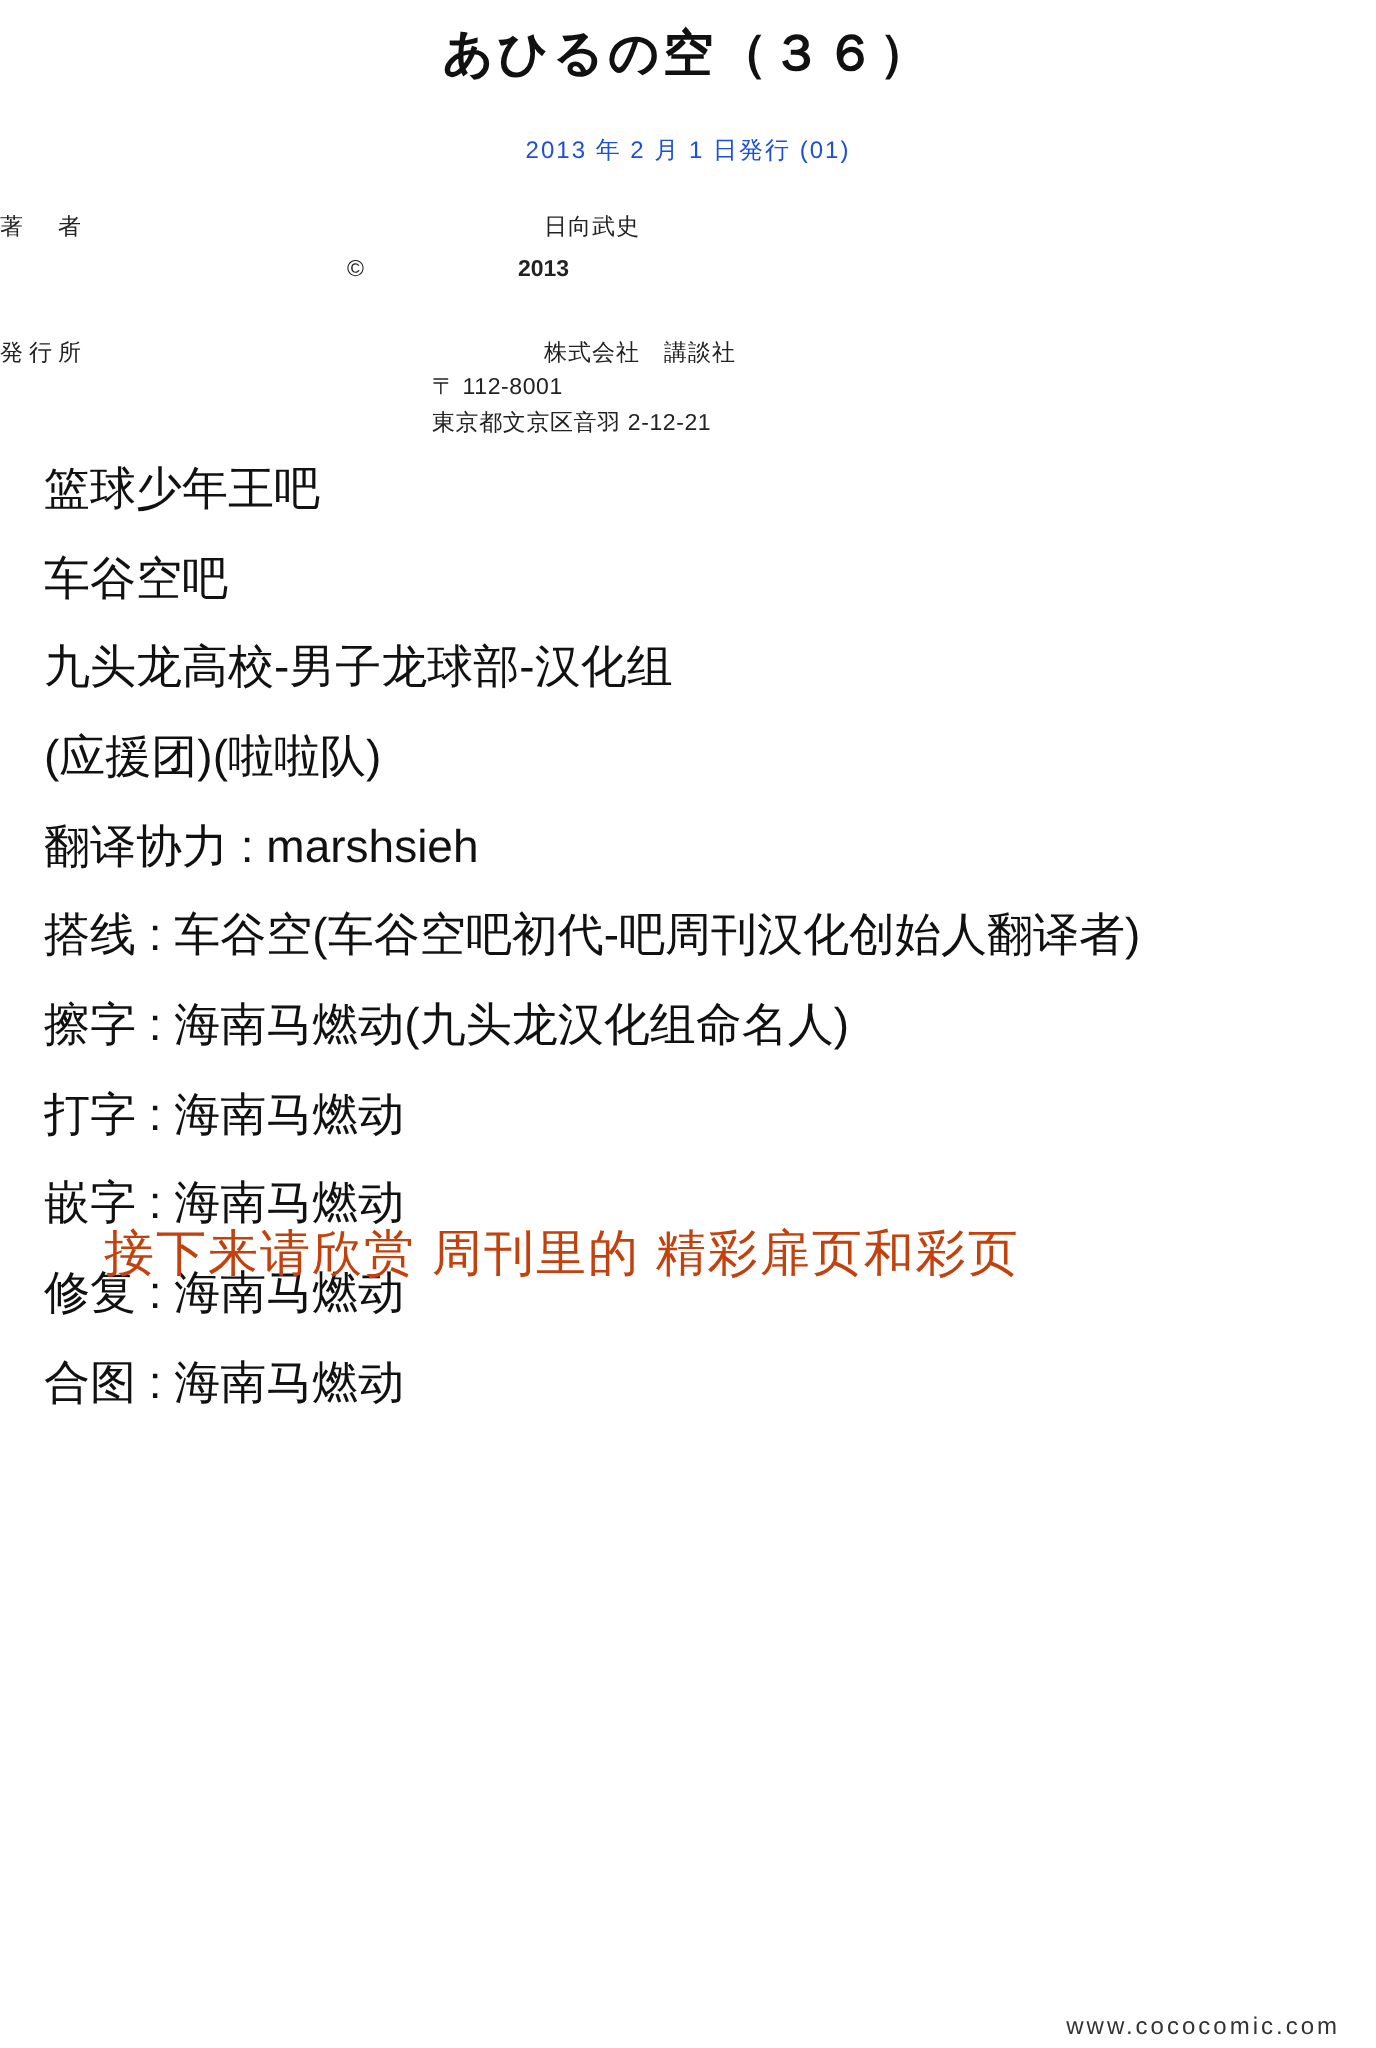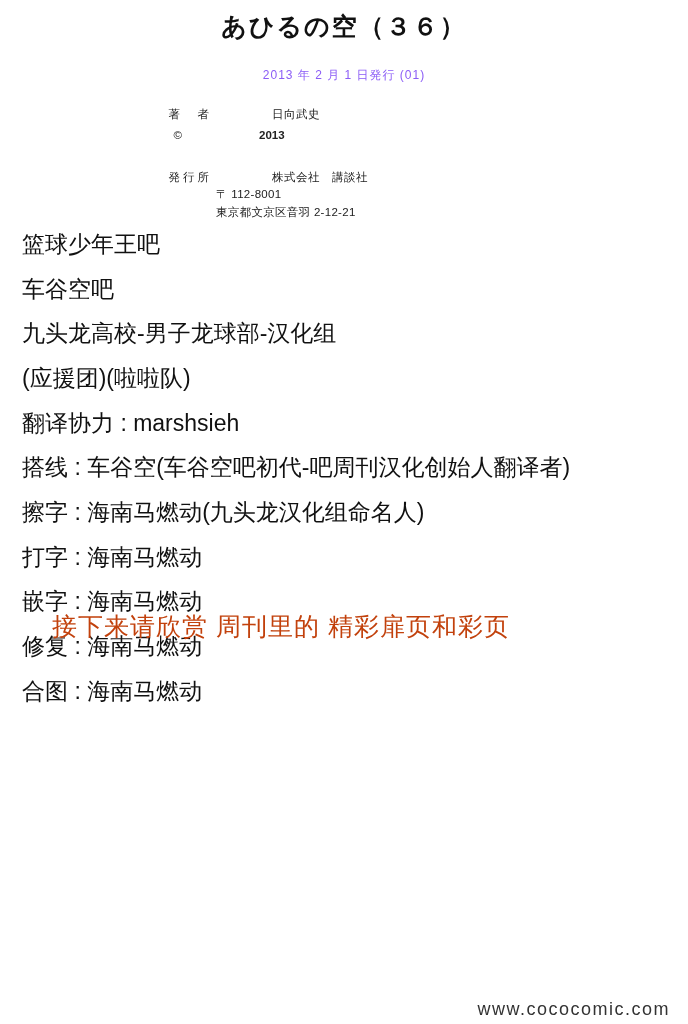--- a/index.html
+++ b/index.html
@@ -30,42 +30,41 @@
     margin-top: 10px;
     color: #111;
   }
 
   
   .pubdate {
     text-align: center;
     font-size: 12px;
     margin-top: 24px;
     letter-spacing: 1px;
-    color: #8b5cf6;
+    color: #1d4ed8;
   }
 
   
   .colophon {
     margin-top: 22px;
     font-size: 11.5px;
     color: #222;
     line-height: 1.55;
   }
   .colo-row {
     display: flex;
     justify-content: flex-start;
   }
   .colo-label {
     width: 240px;
-    text-align: right;
+    text-align: left;
     padding-right: 28px;
     box-sizing: border-box;
     letter-spacing: 3px;
     white-space: nowrap;
-    padding-left: 47px;
   }
   .colo-value {
     text-align: left;
     white-space: nowrap;
     letter-spacing: 0.5px;
     margin-left: 32px;
   }
   .copyright-row {
     display: flex;
     margin-top: 3px;
@@ -118,21 +117,21 @@
     letter-spacing: 1px;
     color: #c2410c;
     white-space: nowrap;
   }
 
   
   .footer {
     position: absolute;
     right: 18px;
     bottom: 14px;
-    font-size: 18px;
+    font-size: 12px;
     letter-spacing: 1.5px;
     color: #333;
   }
 </style>
 </head>
 <body>
 
 <div class="page">
 
   <div class="title">あひるの空（３６）</div>

